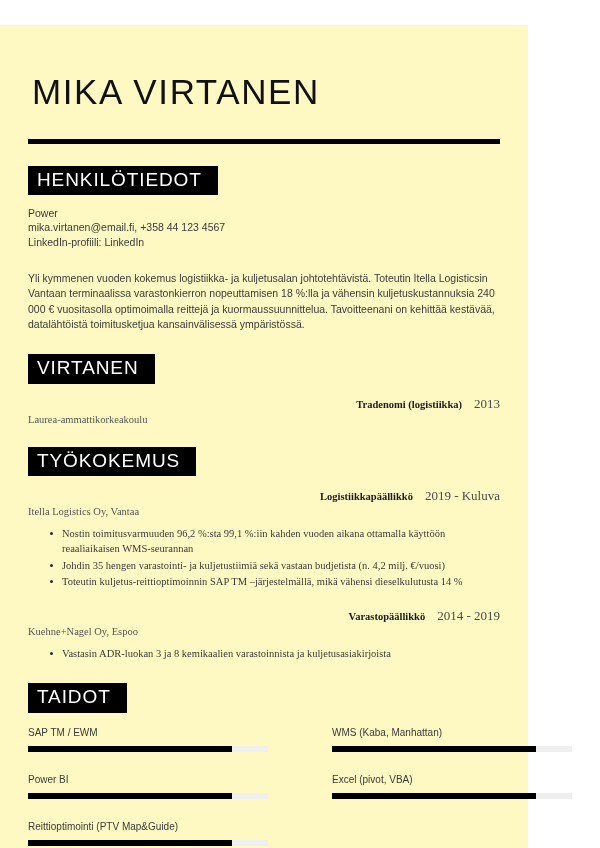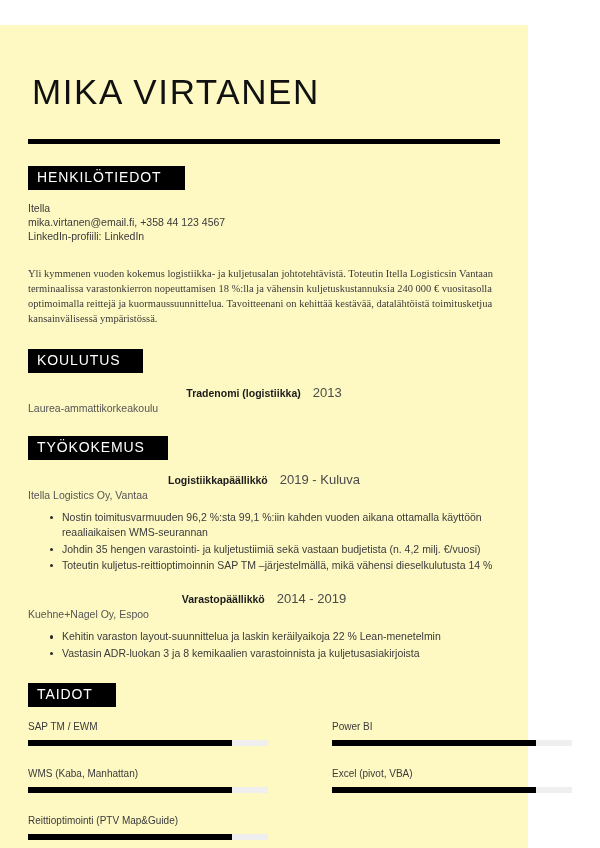--- a/index.html
+++ b/index.html
@@ -41,24 +41,24 @@
   }
 
   
   .section {
     margin-top: 22px;
   }
   .section-label {
     display: inline-block;
     background: #000000;
     color: #ffffff;
-    font-size: 14px;
+    font-size: 19px;
     letter-spacing: 0.9px;
     font-weight: 400;
-    padding: 4px 23px 5px 9px;
+    padding: 4px 16px 5px 9px;
     line-height: 1.08;
   }
 
   
   .contact-list {
     margin: 11px 0 0 0;
     padding: 0;
     list-style: none;
   }
   .contact-list li {
@@ -68,52 +68,54 @@
   }
 
   
   .summary {
     margin: 12px 0 0 0;
     font-size: 10.5px;
     line-height: 15.2px;
     color: #3a3a3a;
     max-width: 545px;
     text-align: left;
-    font-family: Liberation Serif, serif;
   }
 
   
   .entry {
     margin-top: 12px;
   }
   .entry-head {
     display: flex;
-    justify-content: center;
+    justify-content: flex-end;
     align-items: baseline;
+    font-family: Liberation Serif, serif;
   }
   .entry-title {
     font-size: 10.5px;
     font-weight: bold;
     color: #1a1a1a;
   }
   .entry-date {
     font-size: 13px;
     color: #4a4a4a;
     white-space: nowrap;
     padding-left: 12px;
   }
   .entry-sub {
     font-size: 10.5px;
     color: #555555;
     margin-top: 2px;
+    font-family: Liberation Serif, serif;
   }
   .entry-bullets {
     margin: 9px 0 0 0;
     padding-left: 22px;
     list-style: none;
+    font-family: Liberation Serif, serif;
   }
   .entry-bullets li {
     font-size: 10.5px;
     line-height: 15.4px;
     color: #3a3a3a;
     position: relative;
     padding-left: 12px;
     margin-bottom: 1px;
   }
   .entry-bullets li::before {
@@ -166,32 +168,32 @@
 <body>
 
 <div class="page">
 
   <h1 class="cv-name">MIKA VIRTANEN</h1>
   <div class="header-rule"></div>
 
   <div class="section">
     <span class="section-label">HENKILÖTIEDOT</span>
     <ul class="contact-list">
-      <li>Itella</li>
+      <li>Power</li>
       <li>mika.virtanen@email.fi, +358 44 123 4567</li>
       <li>LinkedIn-profiili: LinkedIn</li>
     </ul>
   </div>
 
   <div class="section">
     <p class="summary">Yli kymmenen vuoden kokemus logistiikka- ja kuljetusalan johtotehtävistä. Toteutin Itella Logisticsin Vantaan terminaalissa varastonkierron nopeuttamisen 18 %:lla ja vähensin kuljetuskustannuksia 240 000 € vuositasolla optimoimalla reittejä ja kuormaussuunnittelua. Tavoitteenani on kehittää kestävää, datalähtöistä toimitusketjua kansainvälisessä ympäristössä.</p>
   </div>
 
   <div class="section">
-    <span class="section-label">KOULUTUS</span>
+    <span class="section-label">VIRTANEN</span>
 
     <div class="entry">
       <div class="entry-head">
         <span class="entry-title">Tradenomi (logistiikka)</span>
         <span class="entry-date">2013</span>
       </div>
       <div class="entry-sub">Laurea-ammattikorkeakoulu</div>
     </div>
   </div>
 
@@ -213,52 +215,51 @@
     </div>
 
     
     <div class="entry exp-entry">
       <div class="entry-head">
         <span class="entry-title">Varastopäällikkö</span>
         <span class="entry-date">2014 - 2019</span>
       </div>
       <div class="entry-sub">Kuehne+Nagel Oy, Espoo</div>
       <ul class="entry-bullets">
-        <li>Kehitin varaston layout-suunnittelua ja laskin keräilyaikoja 22 % Lean-menetelmin</li>
         <li>Vastasin ADR-luokan 3 ja 8 kemikaalien varastoinnista ja kuljetusasiakirjoista</li>
       </ul>
     </div>
   </div>
 
   <div class="section">
     <span class="section-label">TAIDOT</span>
 
     <div class="skills-grid">
       <div class="skill">
         <div class="skill-name">SAP TM / EWM</div>
         <div class="skill-track">
           <div class="skill-fill" style="width: 85%;"></div>
         </div>
       </div>
 
       <div class="skill">
+        <div class="skill-name">WMS (Kaba, Manhattan)</div>
+        <div class="skill-track">
+          <div class="skill-fill" style="width: 85%;"></div>
+        </div>
+      </div>
+
+      <div class="skill">
         <div class="skill-name">Power BI</div>
         <div class="skill-track">
           <div class="skill-fill" style="width: 85%;"></div>
         </div>
       </div>
 
       <div class="skill">
-        <div class="skill-name">WMS (Kaba, Manhattan)</div>
-        <div class="skill-track">
-          <div class="skill-fill" style="width: 85%;"></div>
-        </div>
-      </div>
-
-      <div class="skill">
         <div class="skill-name">Excel (pivot, VBA)</div>
         <div class="skill-track">
           <div class="skill-fill" style="width: 85%;"></div>
         </div>
       </div>
 
       <div class="skill">
         <div class="skill-name">Reittioptimointi (PTV Map&amp;Guide)</div>
         <div class="skill-track">
           <div class="skill-fill" style="width: 85%;"></div>

